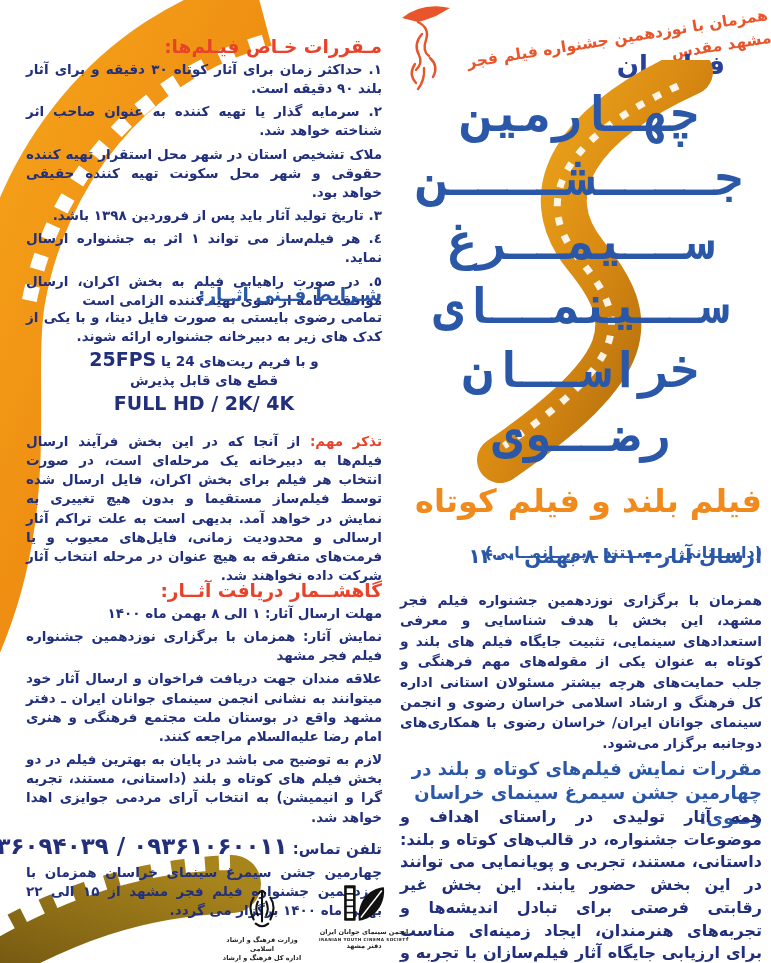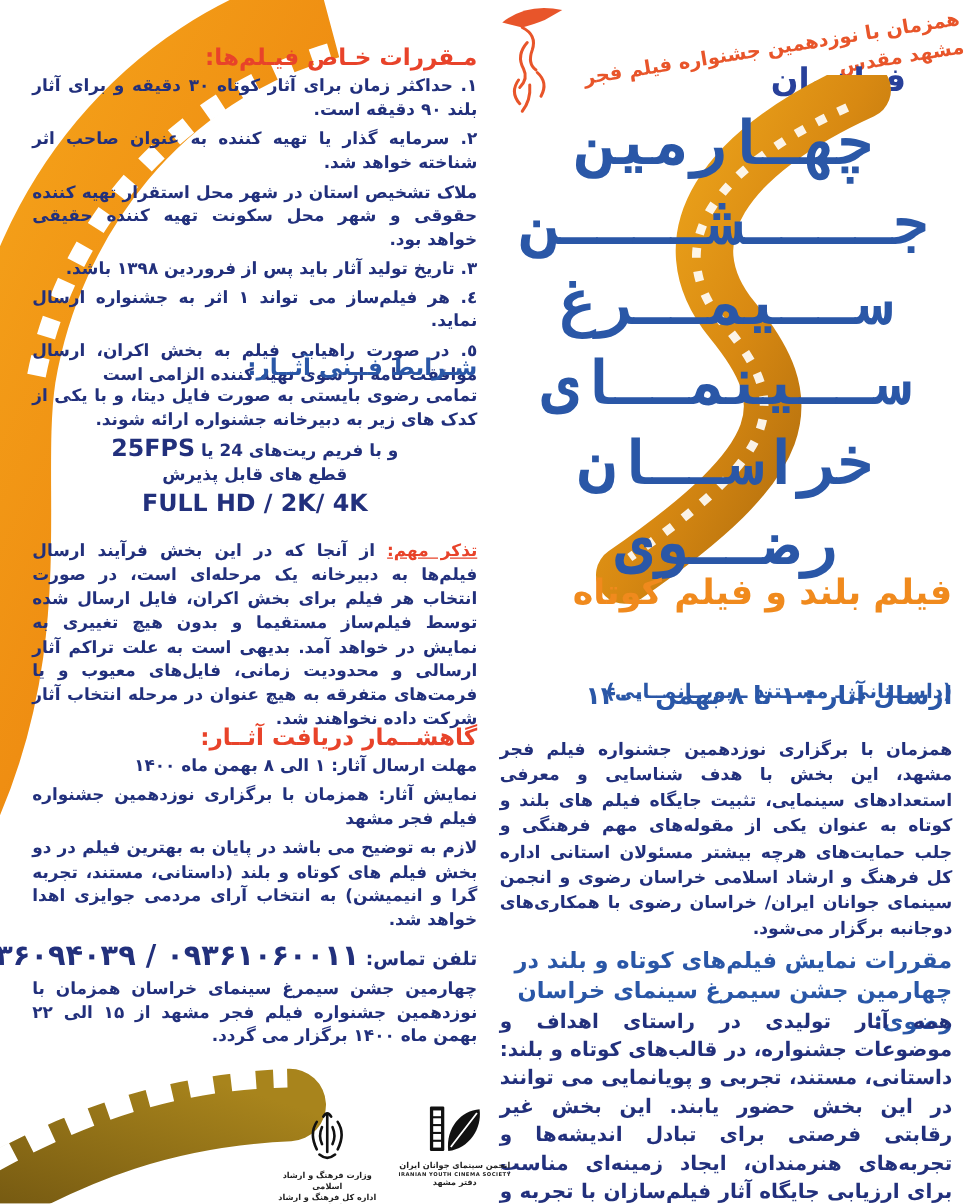--- a/index.html
+++ b/index.html
@@ -14,22 +14,22 @@
     transform:rotate(-9deg);transform-origin:top right;
     color:#e8552a;font-size:15.5px;font-weight:bold;text-align:right;line-height:1.5;
   }
   .call{
     position:absolute;left:586px;top:50px;width:170px;text-align:center;
     color:#28409a;font-size:26px;font-weight:bold;letter-spacing:2px;
   }
   .title{position:absolute;left:398px;top:86px;width:366px;text-align:center;z-index:2;font-family:Liberation Mono, monospace;}
   .t-line{color:#2a57a7;font-size:49px;font-weight:bold;line-height:64px;white-space:nowrap;}
   .category{
-    position:absolute;left:400px;top:457px;width:362px;text-align:right;
-    color:#f08a1d;font-size:28px;font-weight:bold;z-index:2;
+    position:absolute;left:400px;top:482px;width:362px;text-align:right;
+    color:#f08a1d;font-size:32px;font-weight:bold;z-index:2;
   }
   .genres{
     position:absolute;left:400px;top:543px;width:362px;text-align:right;
     color:#2a57a7;font-size:16px;font-weight:bold;z-index:2;
   }
   .deadline{
     position:absolute;left:400px;top:544px;width:362px;text-align:right;
     color:#2a57a7;font-size:20px;font-weight:bold;z-index:2;
   }
   .about{
@@ -51,21 +51,21 @@
   .body-p{font-size:13.5px;font-weight:bold;line-height:1.42;margin:0;text-align:justify;}
   .body-p + .body-p{margin-top:4px;}
   .sec-rules{top:36px;}
   .sec-tech{top:284px;}
   .sec-notice{top:432px;}
   .sec-cal{top:580px;}
   .codec-line{direction:ltr;text-align:center;font-size:19px;font-weight:bold;margin:4px 0 1px 0;color:#22307c;}
   .fr-line{text-align:center;font-size:13.5px;font-weight:bold;margin:2px 0;}
   .fr-big{font-size:19px;}
   .fmt-label{text-align:center;font-size:13.5px;font-weight:bold;margin:1px 0;}
-  .lbl-red{color:#e8432a;font-weight:bold;text-decoration:underline;}
+  .lbl-red{color:#e8432a;font-weight:bold;}
   .phone-line{margin:6px 0 4px 0;text-align:right;white-space:nowrap;}
   .phone-lbl{font-size:15px;font-weight:bold;}
   .phone-num{font-size:23px;font-weight:bold;letter-spacing:1px;}
   
   .logo-block{position:absolute;text-align:center;z-index:3;}
   .logo-ministry{left:214px;top:886px;width:96px;}
   .logo-iycs{left:318px;top:882px;width:92px;}
   .cap{font-size:6.5px;font-weight:bold;color:#222;line-height:1.35;}
   .cap-en{font-size:4.2px;color:#222;letter-spacing:.4px;direction:ltr;}
 </style>
@@ -165,20 +165,21 @@
     <p class="body-p">
       <span class="lbl-red">تذکر مهم:</span>
       <span>از آنجا که در این بخش فرآیند ارسال فیلم‌ها به دبیرخانه یک مرحله‌ای است، در صورت انتخاب هر فیلم برای بخش اکران، فایل ارسال شده توسط فیلم‌ساز مستقیما و بدون هیچ تغییری به نمایش در خواهد آمد. بدیهی است به علت تراکم آثار ارسالی و محدودیت زمانی، فایل‌های معیوب و یا فرمت‌های متفرقه به هیچ عنوان در مرحله انتخاب آثار شرکت داده نخواهند شد.</span>
     </p>
   </div>
 
   <div class="lsec sec-cal">
     <h2 class="h-red">گاهشــمار دریافت آثــار:</h2>
     <p class="body-p">مهلت ارسال آثار: ۱ الی ۸ بهمن ماه ۱۴۰۰</p>
     <p class="body-p">نمایش آثار: همزمان با برگزاری نوزدهمین جشنواره فیلم فجر مشهد</p>
+    <p class="body-p">علاقه مندان جهت دریافت فراخوان و ارسال آثار خود میتوانند به نشانی انجمن سینمای جوانان ایران ـ دفتر مشهد واقع در بوستان ملت مجتمع فرهنگی و هنری امام رضا علیه‌السلام مراجعه کنند.</p>
     <p class="body-p">لازم به توضیح می باشد در پایان به بهترین فیلم در دو بخش فیلم های کوتاه و بلند (داستانی، مستند، تجربه گرا و انیمیشن) به انتخاب آرای مردمی جوایزی اهدا خواهد شد.</p>
     <div class="phone-line">
       <span class="phone-lbl">تلفن تماس:</span>
       <span class="phone-num">۰۹۳۶۱۰۶۰۰۱۱ / ۳۶۰۹۴۰۳۹</span>
     </div>
     <p class="body-p">چهارمین جشن سیمرغ سینمای خراسان همزمان با نوزدهمین جشنواره فیلم فجر مشهد از ۱۵ الی ۲۲ بهمن ماه ۱۴۰۰ برگزار می گردد.</p>
   </div>
 
   <div class="logo-block logo-ministry">
     <svg width="42" height="46" viewBox="0 0 40 44">

